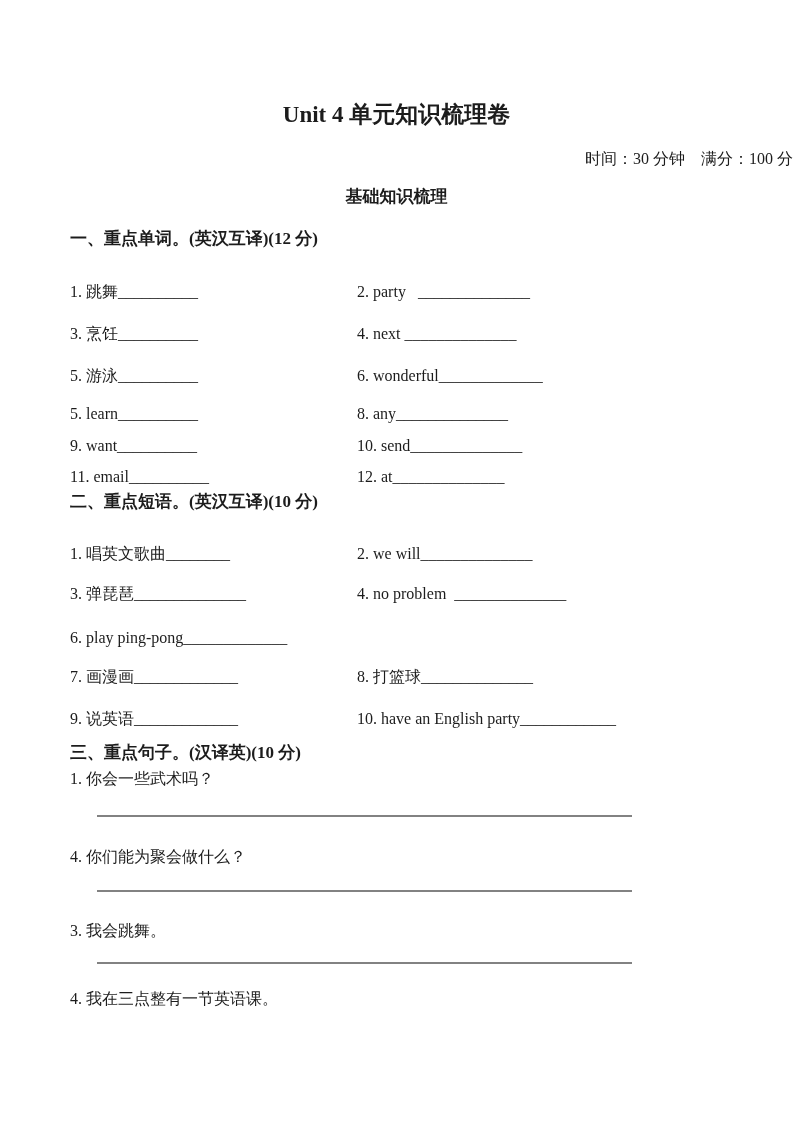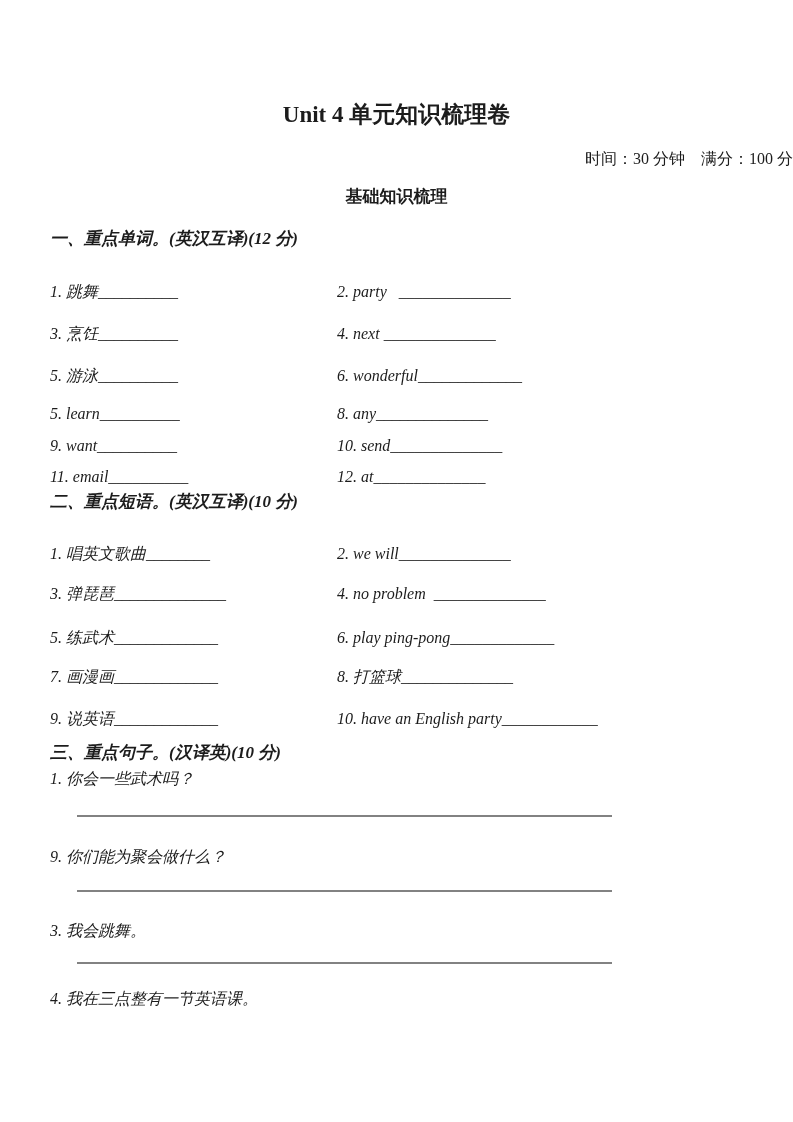--- a/index.html
+++ b/index.html
@@ -31,23 +31,22 @@
   }
   .subtitle {
     margin: 16px 0 0 0;
     text-align: center;
     font-size: 17px;
     font-weight: 700;
     line-height: 22px;
     white-space: pre;
   }
   .content {
-    padding-left: 50px;
+    padding-left: 70px;
     padding-right: 85px;
-    font-style: italic;
   }
   .sec-heading {
     font-size: 17px;
     font-weight: 700;
     line-height: 22px;
     white-space: pre;
   }
   .pair-row {
     display: flex;
     line-height: 21px;
@@ -129,38 +128,37 @@
 
     <div class="pair-row mt30">
       <span class="cell-l">1. 唱英文歌曲________</span>
       <span class="cell-r">2. we will______________</span>
     </div>
     <div class="pair-row mt19">
       <span class="cell-l">3. 弹琵琶______________</span>
       <span class="cell-r">4. no problem  ______________</span>
     </div>
     <div class="pair-row mt23">
-      <span class="cell-l">5. 练武术_____________</span>
       <span class="cell-r">6. play ping-pong_____________</span>
     </div>
     <div class="pair-row mt18">
       <span class="cell-l">7. 画漫画_____________</span>
       <span class="cell-r">8. 打篮球______________</span>
     </div>
     <div class="pair-row mt21">
       <span class="cell-l">9. 说英语_____________</span>
       <span class="cell-r">10. have an English party____________</span>
     </div>
 
     <div class="sec-heading mt13">三、重点句子。(汉译英)(10 分)</div>
 
     <div class="sentence mt22">1. 你会一些武术吗？</div>
     <div class="answer-line mt26"></div>
 
-    <div class="sentence mt29">9. 你们能为聚会做什么？</div>
+    <div class="sentence mt29">4. 你们能为聚会做什么？</div>
     <div class="answer-line mt23"></div>
 
     <div class="sentence mt28">3. 我会跳舞。</div>
     <div class="answer-line mt21"></div>
 
     <div class="sentence mt24">4. 我在三点整有一节英语课。</div>
 
   </div>
 </div>
 

